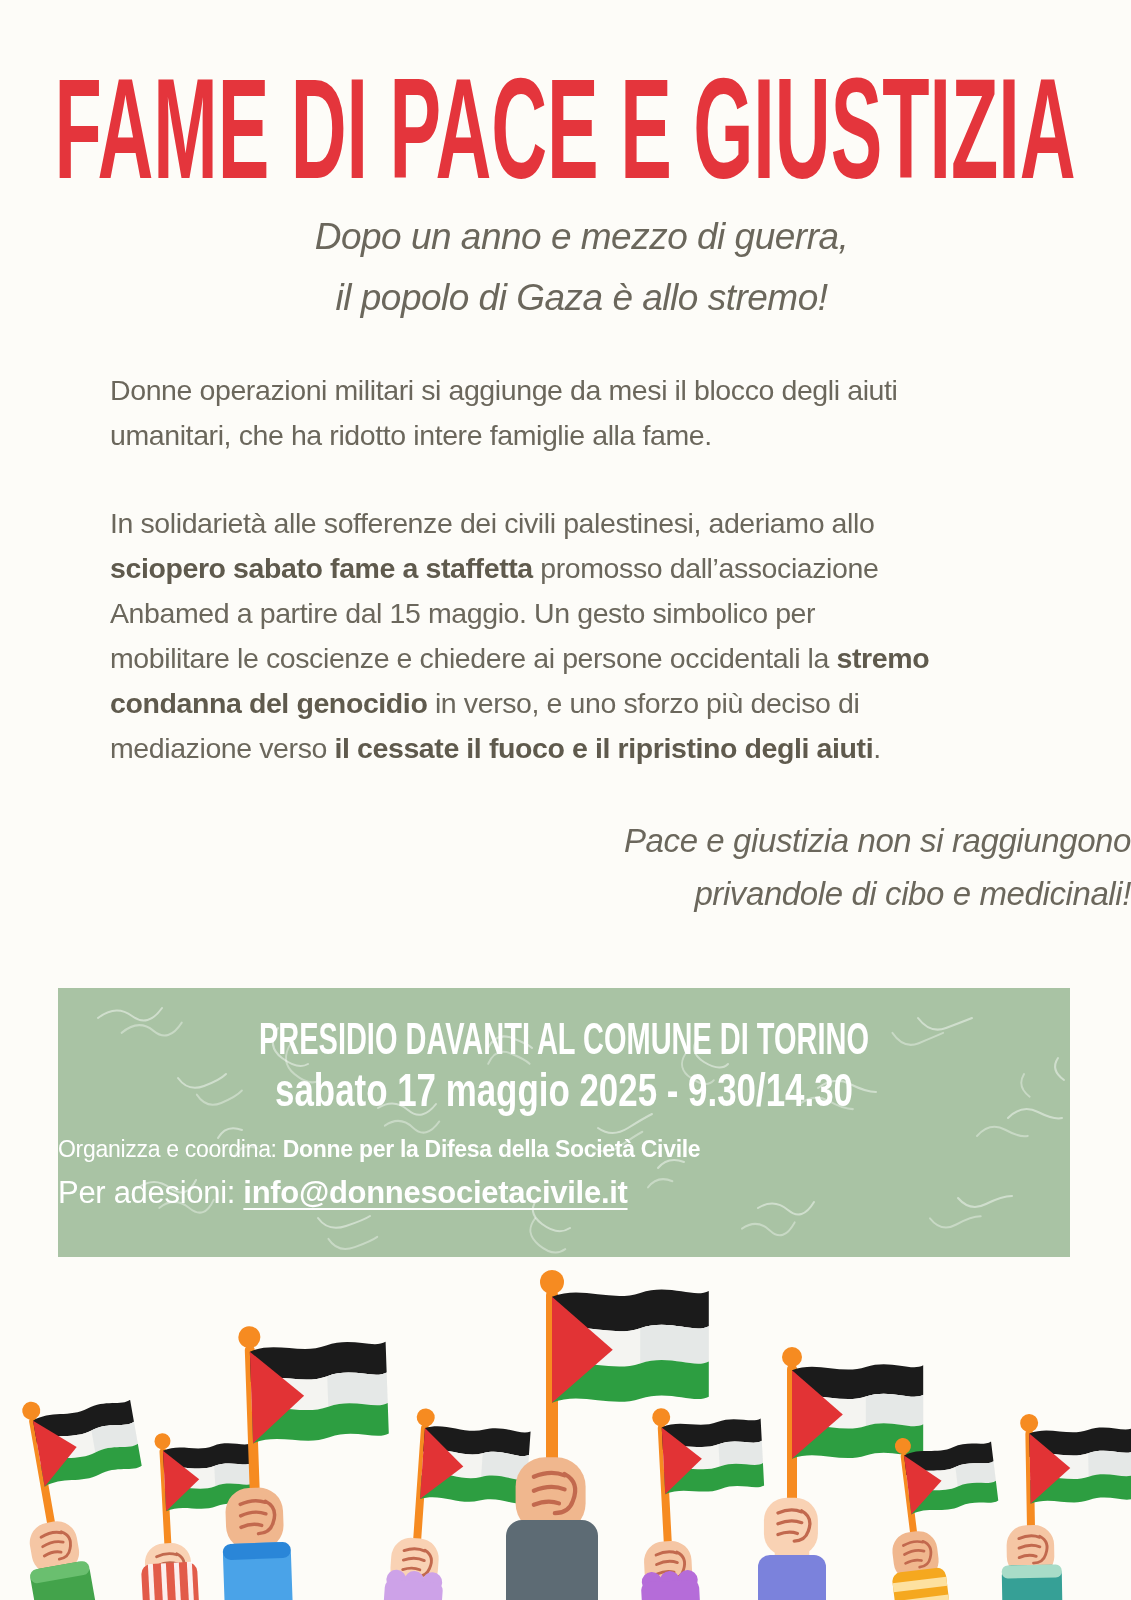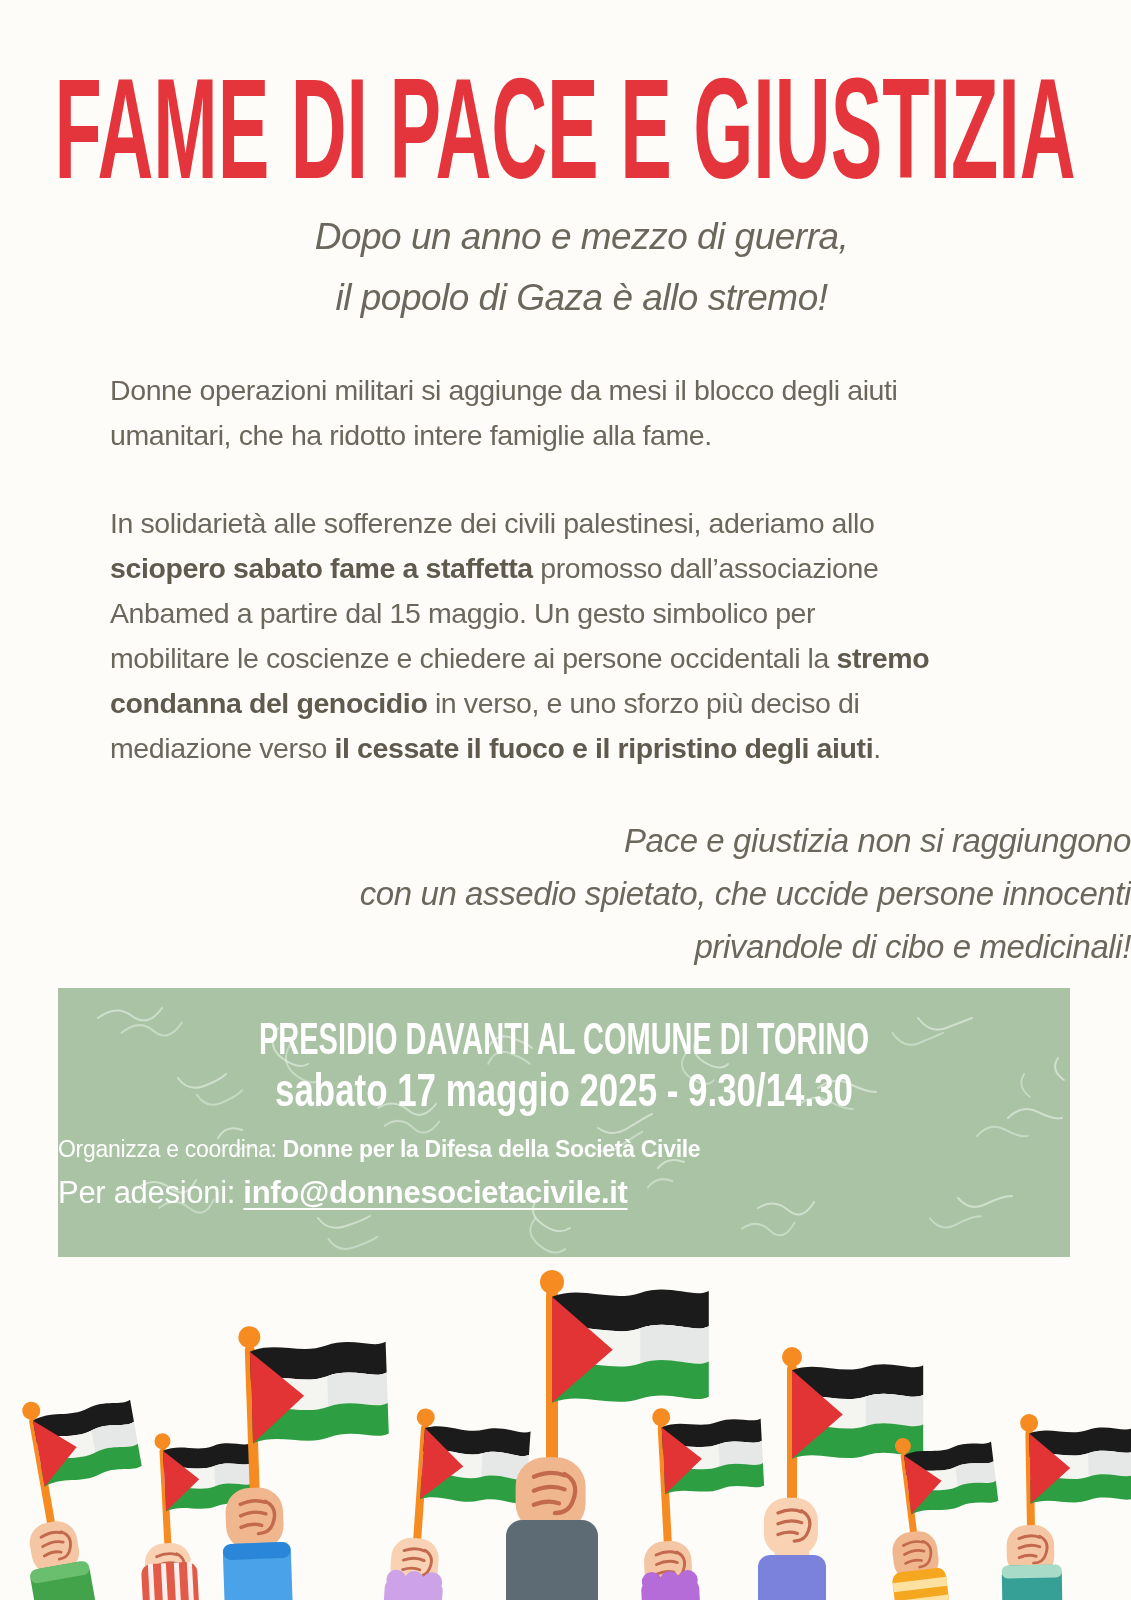--- a/index.html
+++ b/index.html
@@ -65,21 +65,20 @@
         <div class="pline"><span class="b">sciopero sabato fame a staffetta</span><span> promosso dall’associazione</span></div>
         <div class="pline"><span>Anbamed a partire dal 15 maggio. Un gesto simbolico per</span></div>
         <div class="pline"><span>mobilitare le coscienze e chiedere ai persone occidentali la </span><span class="b">stremo</span></div>
         <div class="pline"><span class="b">condanna del genocidio</span><span> in verso, e uno sforzo più deciso di</span></div>
         <div class="pline"><span>mediazione verso </span><span class="b">il cessate il fuoco e il ripristino degli aiuti</span><span>.</span></div>
       </div>
     </div>
 
   <div class="quote">
     <div>Pace e giustizia non si raggiungono</div>
-    <div>con un assedio spietato, che uccide persone innocenti</div>
     <div>privandole di cibo e medicinali!</div>
   </div>
 
   <div class="event-box">
     <svg class="texture-svg" viewBox="0 0 1012 269" preserveAspectRatio="none">
       <g id="sq" stroke="#ffffff" fill="none" stroke-width="2" opacity="0.45" stroke-linecap="round">
         <path d="M40,30 q18,-14 34,-2 t30,-8"></path>
         <path d="M120,90 q10,14 26,8 t22,-12"></path>
         <path d="M220,40 q-12,18 4,30 t26,6"></path>
         <path d="M320,120 q16,-10 30,2 t28,-6"></path>

